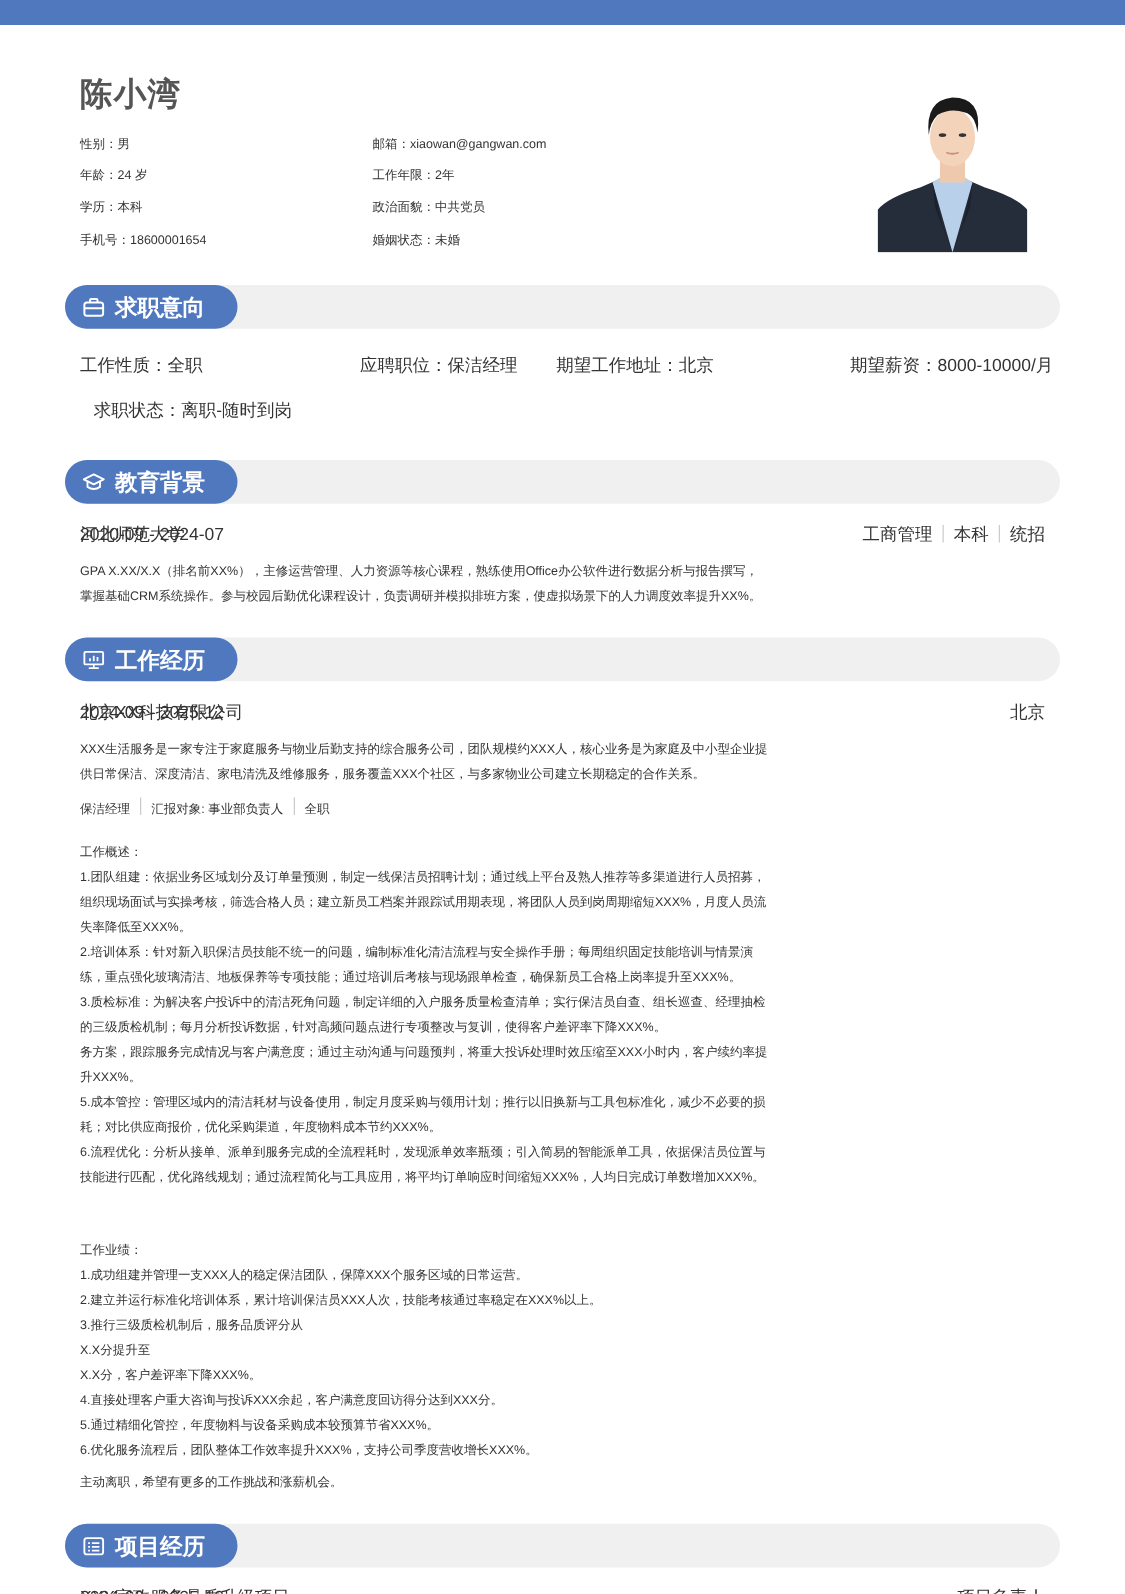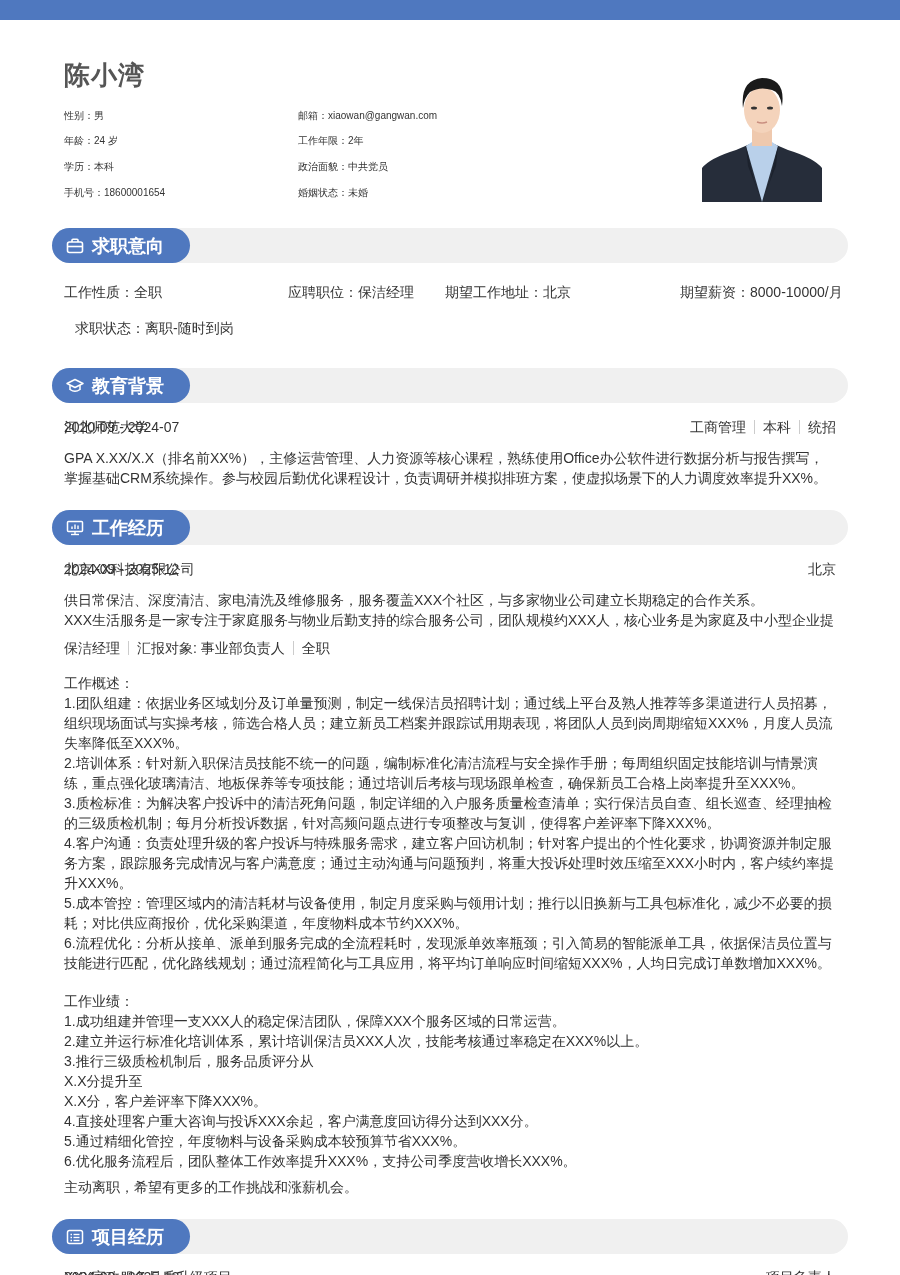--- a/index.html
+++ b/index.html
@@ -7,21 +7,21 @@
   body { font-family: "Liberation Sans", "DejaVu Sans", sans-serif; color: #333333; font-size: 14px; position: relative; }
   .topbar { position: absolute; left: 0; top: 0; width: 900px; height: 20px; background: #4f78bf; }
   .name { position: absolute; left: 64px; top: 58px; font-size: 26px; font-weight: bold; color: #555555; letter-spacing: 1px; }
   .info { position: absolute; font-size: 10px; color: #333; line-height: 20px; }
   .photo { position: absolute; left: 702px; top: 70px; width: 120px; height: 132px; background: #ffffff; overflow: hidden; }
   .section-bar { position: absolute; left: 52px; width: 796px; height: 35px; background: #f0f0f0; border-radius: 18px; }
   .section-pill { position: absolute; left: 0; top: 0; height: 35px; width: 138px; background: #4f78bf; border-radius: 18px; color: #fff; display: flex; align-items: center; padding-left: 14px; font-size: 18px; font-weight: bold; }
   .section-pill svg { margin-right: 8px; }
   .row { position: absolute; left: 64px; width: 772px; font-size: 14px; line-height: 20px; color: #333; }
   .center-col { position: absolute; left: 0; width: 772px; pointer-events: none; }
-  .para { position: absolute; left: 64px; width: 774px; font-size: 14px; line-height: 20px; color: #333; }
+  .para { position: absolute; left: 64px; width: 774px; font-size: 10px; line-height: 20px; color: #333; }
   .sep { display: inline-block; width: 1px; height: 14px; background: #cccccc; margin: 0 8px; vertical-align: -2px; }
   .intent-item { position: absolute; font-size: 14px; line-height: 20px; }
   .pline { display: block; }
 </style>
 </head>
 <body>
 
 <div class="topbar"></div>
 
 <div class="name">陈小湾</div>
@@ -112,37 +112,36 @@
     <span>工作经历</span>
   </div>
 </div>
 
 <div class="row" style="top:559px;">
   <span>2024-09 - 2025-12</span>
   <span class="center-col" style="top:0;">北京XX科技有限公司</span>
   <span style="position:absolute; right:0; top:0;">北京</span>
 </div>
 <div class="para" style="top:590px;">
+  <span class="pline">XXX生活服务是一家专注于家庭服务与物业后勤支持的综合服务公司，团队规模约XXX人，核心业务是为家庭及中小型企业提</span>
   <span class="pline">供日常保洁、深度清洁、家电清洗及维修服务，服务覆盖XXX个社区，与多家物业公司建立长期稳定的合作关系。</span>
-  <span class="pline">XXX生活服务是一家专注于家庭服务与物业后勤支持的综合服务公司，团队规模约XXX人，核心业务是为家庭及中小型企业提</span>
 </div>
 <div class="para" style="top:638px;">
   <span>保洁经理</span><span class="sep"></span><span>汇报对象: 事业部负责人</span><span class="sep"></span><span>全职</span>
 </div>
 
 <div class="para" style="top:673px;">
   <span class="pline">工作概述：</span>
   <span class="pline">1.团队组建：依据业务区域划分及订单量预测，制定一线保洁员招聘计划；通过线上平台及熟人推荐等多渠道进行人员招募，</span>
   <span class="pline">组织现场面试与实操考核，筛选合格人员；建立新员工档案并跟踪试用期表现，将团队人员到岗周期缩短XXX%，月度人员流</span>
   <span class="pline">失率降低至XXX%。</span>
   <span class="pline">2.培训体系：针对新入职保洁员技能不统一的问题，编制标准化清洁流程与安全操作手册；每周组织固定技能培训与情景演</span>
   <span class="pline">练，重点强化玻璃清洁、地板保养等专项技能；通过培训后考核与现场跟单检查，确保新员工合格上岗率提升至XXX%。</span>
   <span class="pline">3.质检标准：为解决客户投诉中的清洁死角问题，制定详细的入户服务质量检查清单；实行保洁员自查、组长巡查、经理抽检</span>
   <span class="pline">的三级质检机制；每月分析投诉数据，针对高频问题点进行专项整改与复训，使得客户差评率下降XXX%。</span>
-  <span class="pline">4.客户沟通：负责处理升级的客户投诉与特殊服务需求，建立客户回访机制；针对客户提出的个性化要求，协调资源并制定服</span>
   <span class="pline">务方案，跟踪服务完成情况与客户满意度；通过主动沟通与问题预判，将重大投诉处理时效压缩至XXX小时内，客户续约率提</span>
   <span class="pline">升XXX%。</span>
   <span class="pline">5.成本管控：管理区域内的清洁耗材与设备使用，制定月度采购与领用计划；推行以旧换新与工具包标准化，减少不必要的损</span>
   <span class="pline">耗；对比供应商报价，优化采购渠道，年度物料成本节约XXX%。</span>
   <span class="pline">6.流程优化：分析从接单、派单到服务完成的全流程耗时，发现派单效率瓶颈；引入简易的智能派单工具，依据保洁员位置与</span>
   <span class="pline">技能进行匹配，优化路线规划；通过流程简化与工具应用，将平均订单响应时间缩短XXX%，人均日完成订单数增加XXX%。</span>
 </div>
 
 <div class="para" style="top:991px;">
   <span class="pline">工作业绩：</span>

